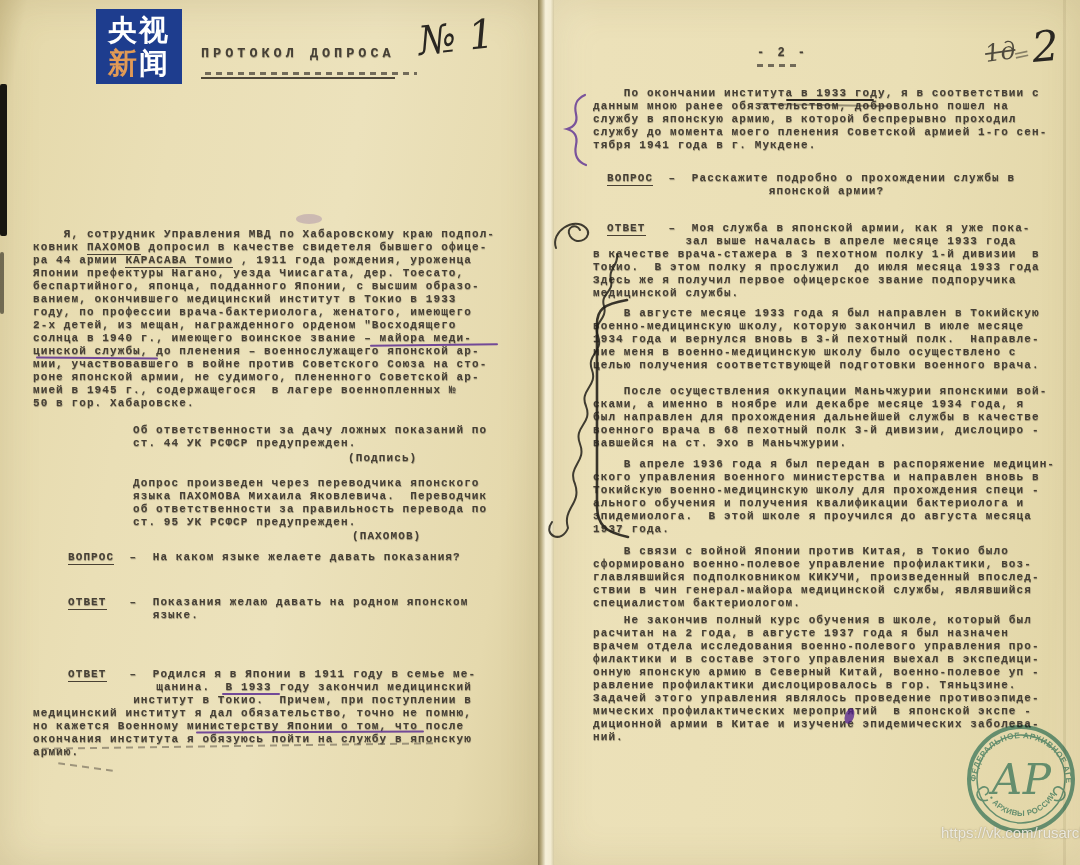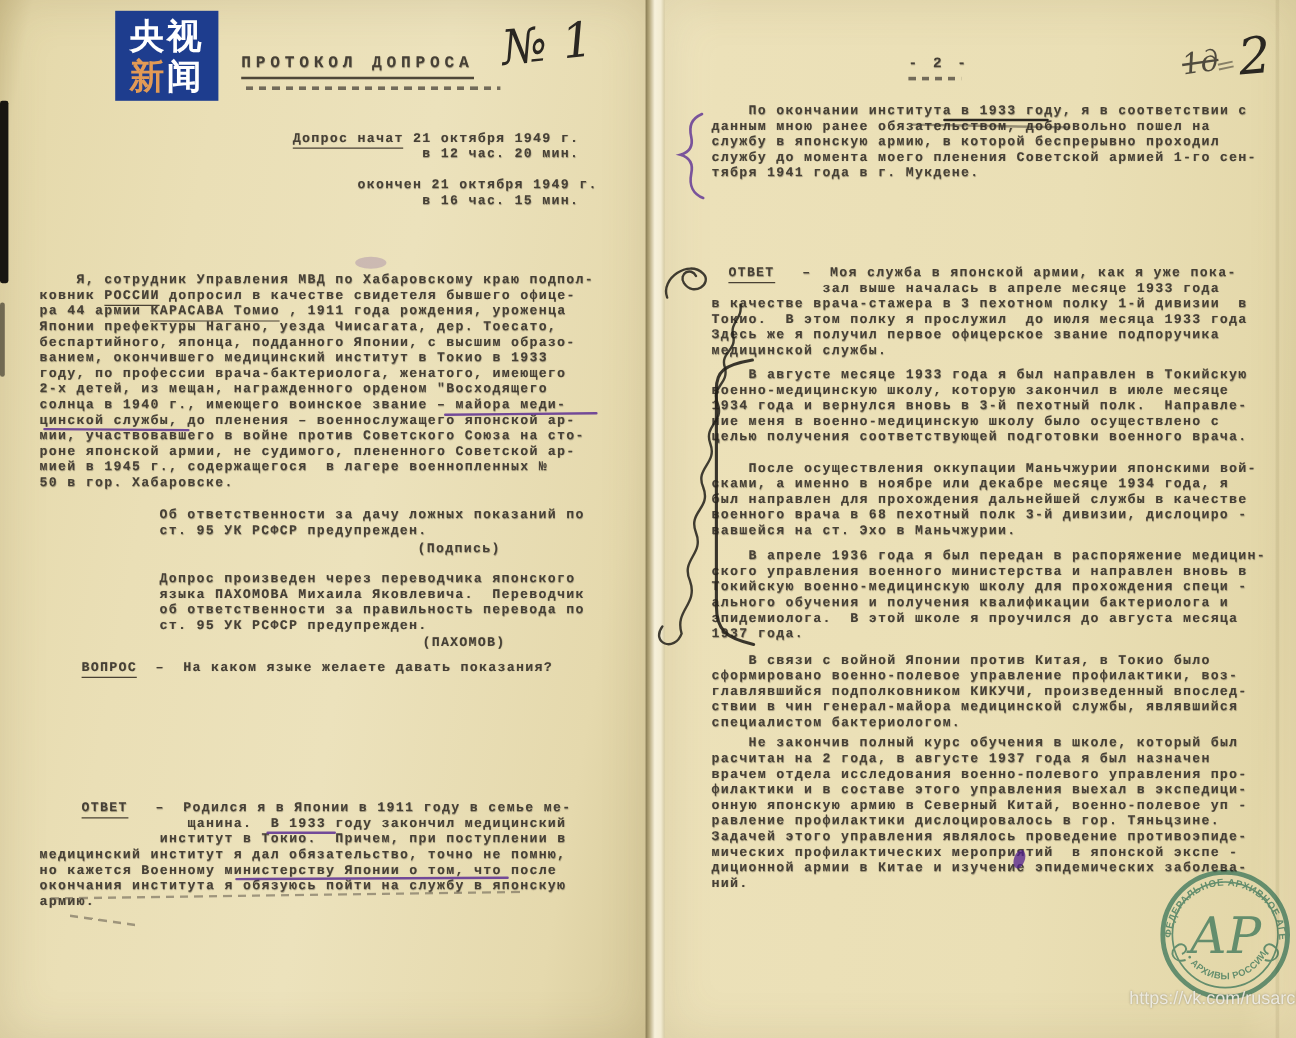--- a/index.html
+++ b/index.html
@@ -13,21 +13,21 @@
       background:linear-gradient(95deg,#f0e6c0 0,#ece1b9 8%,#eadfb5 60%,#e3d7a9 92%,#ecdfb4 100%);
       box-shadow:inset 0 0 40px rgba(120,100,55,.15);}
   .gap{position:absolute;left:538px;top:0;width:17px;height:865px;
        background:linear-gradient(90deg,#877a52 0,#b5a87c 18%,#f6f0da 45%,#f2ebd1 75%,#cbbf94 100%);}
   .crease{position:absolute;top:0;width:3px;height:865px;background:rgba(120,105,60,.25);}
   .edge-black{position:absolute;background:#181611;border-radius:2px;}
   .tw{position:absolute;white-space:pre-wrap;
       font:bold 11px/13px "Liberation Mono",monospace;letter-spacing:1.1px;
       color:#464036;text-shadow:.3px .5px .7px rgba(60,50,40,.45);}
   .u{border-bottom:1.6px solid rgba(55,48,38,.9);padding-bottom:.5px;}
-  .title{font-size:13.5px;letter-spacing:4px;border-bottom:2px solid rgba(50,44,34,.85);padding-bottom:4px;}
+  .title{font-size:13.5px;letter-spacing:4px;border-bottom:2px solid rgba(50,44,34,.85);padding-bottom:17px;}
   .dashrow{position:absolute;height:3px;opacity:.75;
            background:repeating-linear-gradient(90deg,#4a443a 0 6px,transparent 6px 11px);}
   .hand{position:absolute;font-family:"DejaVu Serif",serif;font-style:italic;color:#2a2722;}
   .hline{position:absolute;height:2px;background:#5d2f93;opacity:.85;border-radius:2px;}
   .inkline{position:absolute;height:2.4px;background:#2c2822;border-radius:2px;}
   .wavy{position:absolute;height:2px;opacity:.6;
         background:repeating-linear-gradient(90deg,#6b6354 0 7px,transparent 7px 12px);}
   .smudge{position:absolute;border-radius:50%;}
   .logo{position:absolute;left:96px;top:9px;width:86px;height:75px;background:#1e3d8e;
         display:flex;flex-direction:column;align-items:center;justify-content:center;
@@ -49,52 +49,49 @@
   <div class="page" id="p2"></div>
   <div class="crease" style="left:1063px;opacity:.5"></div>
   <div class="edge-black" style="left:0;top:84px;width:7px;height:152px"></div>
   <div class="edge-black" style="left:0;top:252px;width:4px;height:62px;opacity:.55"></div>
 
   <div class="hand" style="left:418px;top:14px;font-size:40px;transform:rotate(-6deg)">№ 1</div>
 
   <div class="tw title" style="left:201px;top:47px">ПРОТОКОЛ ДОПРОСА</div>
   <div class="dashrow" style="left:205px;top:72px;width:212px"></div>
 
-  <div class="tw" style="left:244px;top:110px"><span class="u">Допрос начат</span><span> 21 октября 1949 г.
-              в 12 час. 20 мин.
-
-       окончен 21 октября 1949 г.
-              в 16 час. 15 мин.</span></div>
 
   <div class="tw" style="left:33px;top:228px;width:494px"><span>    Я, сотрудник Управления МВД по Хабаровскому краю подпол-
-ковник </span><span class="u">РОССИИ</span><span> допросил в качестве свидетеля бывшего офице-
+ковник </span><span class="u">ПАХОМОВ</span><span> допросил в качестве свидетеля бывшего офице-
 ра 44 армии </span><span class="u">КАРАСАВА Томио</span><span> , 1911 года рождения, уроженца
 Японии префектуры Нагано, уезда Чиисагата, дер. Тоесато,
 беспартийного, японца, подданного Японии, с высшим образо-
 ванием, окончившего медицинский институт в Токио в 1933
 году, по профессии врача-бактериолога, женатого, имеющего
 2-х детей, из мещан, награжденного орденом "Восходящего
 солнца в 1940 г., имеющего воинское звание – майора меди-
 цинской службы, до пленения – военнослужащего японской ар-
 мии, участвовавшего в войне против Советского Союза на сто-
 роне японской армии, не судимого, плененного Советской ар-
 мией в 1945 г., содержащегося  в лагере военнопленных №
 50 в гор. Хабаровске.</span></div>
 
   <div class="tw" style="left:133px;top:424px;width:400px">Об ответственности за дачу ложных показаний по
-ст. 95 УК РСФСР предупрежден.</div>
+ст. 44 УК РСФСР предупрежден.</div>
   <div class="tw" style="left:348px;top:452px">(Подпись)</div>
 
   <div class="tw" style="left:133px;top:477px;width:400px">Допрос произведен через переводчика японского
 языка ПАХОМОВА Михаила Яковлевича.  Переводчик
 об ответственности за правильность перевода по
 ст. 95 УК РСФСР предупрежден.</div>
   <div class="tw" style="left:352px;top:530px">(ПАХОМОВ)</div>
 
   <div class="tw" style="left:68px;top:551px;width:450px"><span class="u">ВОПРОС</span><span>  –  На каком языке желаете давать показания?</span></div>
+  <div class="tw" style="left:68px;top:596px;width:450px"><span class="u">ОТВЕТ</span><span>   –  Показания желаю давать на родном японском
+           языке.</span></div>
   <div class="tw" style="left:33px;top:668px;width:494px;text-indent:35px"><span class="u">ОТВЕТ</span><span>   –  Родился я в Японии в 1911 году в семье ме-
                 щанина.  В 1933 году закончил медицинский
              институт в Токио.  Причем, при поступлении в
 медицинский институт я дал обязательство, точно не помню,
 но кажется Военному министерству Японии о том, что после
 окончания института я обязуюсь пойти на службу в японскую
 армию.</span></div>
 
   <div class="hline" style="left:370px;top:344px;width:128px;transform:rotate(-.6deg)"></div>
   <div class="hline" style="left:36px;top:357px;width:122px;transform:rotate(.4deg)"></div>
@@ -110,20 +107,22 @@
   <div class="hand" style="left:985px;top:38px;font-size:24px;transform:rotate(-8deg);opacity:.8;text-decoration:line-through">1д</div>
   <div class="hand" style="left:1013px;top:42px;font-size:20px;opacity:.5;transform:rotate(-12deg)">=</div>
   <div class="hand" style="left:1032px;top:22px;font-size:42px;transform:rotate(-5deg)">2</div>
 
   <div class="tw" style="left:593px;top:87px;width:478px">    По окончании института в 1933 году, я в соответствии с
 данным мною ранее обязательством, добровольно пошел на
 службу в японскую армию, в которой беспрерывно проходил
 службу до момента моего пленения Советской армией 1-го сен-
 тября 1941 года в г. Мукдене.</div>
 
+  <div class="tw" style="left:607px;top:172px;width:460px"><span class="u">ВОПРОС</span><span>  –  Расскажите подробно о прохождении службы в
+                     японской армии?</span></div>
   <div class="tw" style="left:593px;top:222px;width:478px;text-indent:14px"><span class="u">ОТВЕТ</span><span>   –  Моя служба в японской армии, как я уже пока-
             зал выше началась в апреле месяце 1933 года
 в качестве врача-стажера в 3 пехотном полку 1-й дивизии  в
 Токио.  В этом полку я прослужил  до июля месяца 1933 года
 Здесь же я получил первое офицерское звание подпоручика
 медицинской службы.</span></div>
 
   <div class="tw" style="left:593px;top:307px;width:478px">    В августе месяце 1933 года я был направлен в Токийскую
 военно-медицинскую школу, которую закончил в июле месяце
 1934 года и вернулся вновь в 3-й пехотный полк.  Направле-

